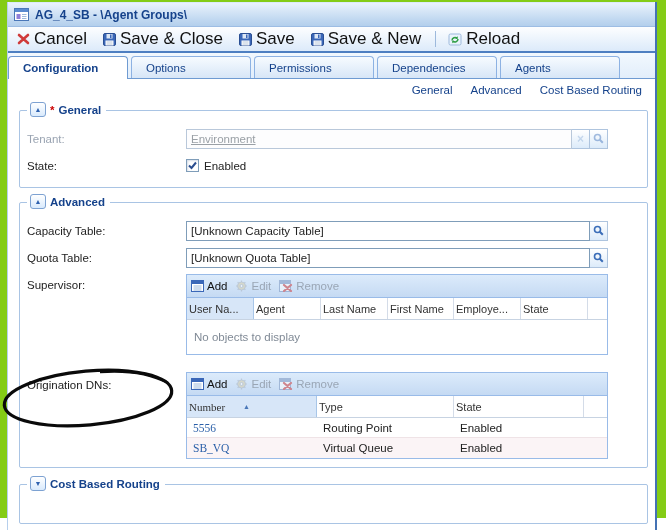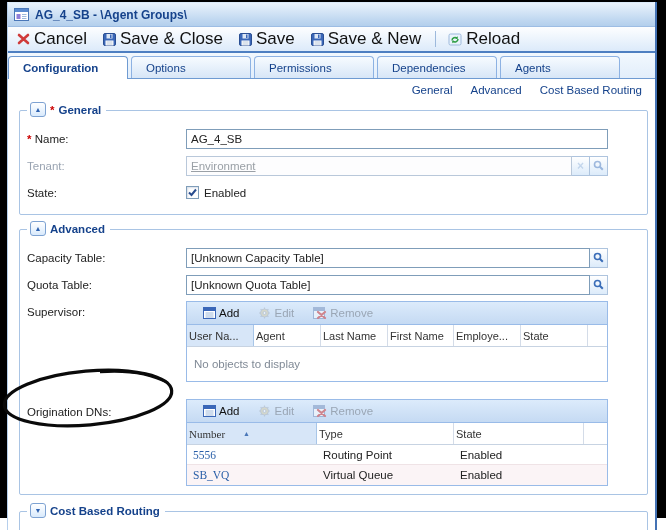--- a/index.html
+++ b/index.html
@@ -1,18 +1,18 @@
 <!DOCTYPE html>
 <html><head>
 <meta charset="utf-8">
 <style>
   * { margin:0; padding:0; box-sizing:border-box; }
   html,body { width:666px; height:530px; background:#fff; overflow:hidden;
               font-family:"Liberation Sans", sans-serif; }
-  .app { position:relative; width:666px; height:518px; background:#000000; }
+  .app { position:relative; width:666px; height:518px; background:#84cc16; }
 
   .frame { position:absolute; left:7px; top:2px; width:650px; height:528px;
            border-left:1px solid #b6cfec; border-right:2px solid #4472b4; background:#fff; }
 
   
   .titlebar { height:25px; display:flex; align-items:center; gap:6px; padding-left:6px;
               background:linear-gradient(#eaf3fc, #c2d9f1 70%, #b3cfec);
               border-top:1px solid #dcebfa; border-bottom:1px solid #9dbde4;
               border-radius:2px 2px 0 0; }
   .titlebar .title { font-size:12px; font-weight:bold; color:#15428b; }
@@ -68,21 +68,21 @@
   .sidebtn.dim svg, .sidebtn.dim span { opacity:.45; }
   .clearx { font-size:12px; font-weight:bold; color:#8fb0d8; line-height:1; }
 
   .checkrow { display:flex; align-items:center; gap:5px; }
   .checkbox { width:13px; height:13px; border:1px solid #7f9db9; background:#fff;
               display:flex; align-items:center; justify-content:center; box-shadow:inset 1px 1px 2px #d7dee8; }
   .checklabel { font-size:11.5px; color:#222; }
 
   
   .grid { width:422px; border:1px solid #99bbe8; background:#fff; }
-  .gtoolbar { height:23px; display:flex; align-items:center; gap:19px; padding-left:16px;
+  .gtoolbar { height:23px; display:flex; align-items:center; gap:8px; padding-left:4px;
               background:linear-gradient(#dcebfb,#c5daf3); border-bottom:1px solid #99bbe8; }
   .gbtn { display:flex; align-items:center; gap:3px; font-size:11.5px; color:#111; cursor:pointer; }
   .gbtn.disabled { color:#9aa6b5; cursor:default; }
   .gbtn.disabled svg { opacity:.55; }
   .ghead { display:flex; height:22px; border-bottom:1px solid #c7d3e2; background:#fff; }
   .gcol { display:flex; align-items:center; gap:18px; padding-left:2px; font-size:11px; color:#333;
           border-right:1px solid #d4dce8; overflow:hidden; white-space:nowrap; }
   .gcol.sorted { background:#d7e6f8; border-right:1px solid #a8c6e8; }
   .sortarrow { font-size:7px; color:#4a77b8; }
   .gfill { flex:1; border-right:none; }
@@ -199,26 +199,20 @@
 
     <div class="content">
 
       <div class="fieldset">
         <div class="legend">
           <div class="collapse-btn">▲</div>
           <span class="req">*</span>
           <span class="ltitle">General</span>
         </div>
         <div class="frow">
-          <div class="flabel"><span class="req">*</span> <span>Name:</span></div>
-          <div class="fval">
-            <input class="tb" type="text" value="AG_4_SB" style="">
-          </div>
-        </div>
-        <div class="frow">
           <div class="flabel dim">Tenant:</div>
           <div class="fval">
             <input class="tb tenant" type="text" value="Environment" style="">
             <div class="sidebtn dim">
                 <span class="clearx">×</span>
               </div>
             <div class="sidebtn dim">
               <svg width="11" height="11">
                 <circle cx="4.5" cy="4.5" r="3" fill="none" stroke="#3a6db8" stroke-width="1.6"></circle>
                 <line x1="6.8" y1="6.8" x2="9.8" y2="9.8" stroke="#3a6db8" stroke-width="2"></line>

